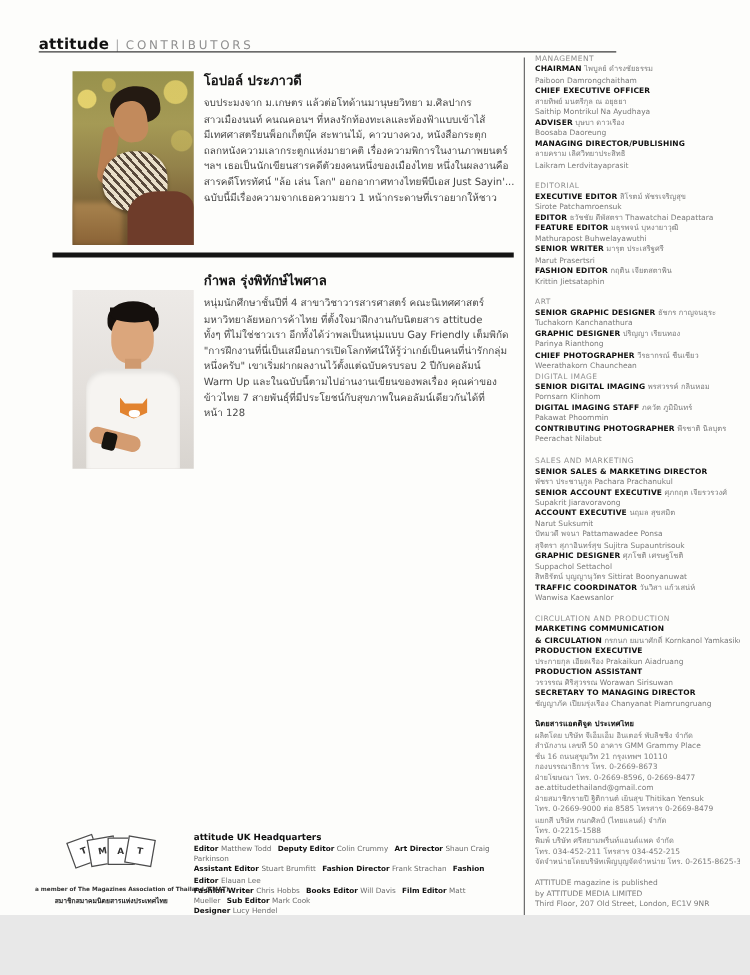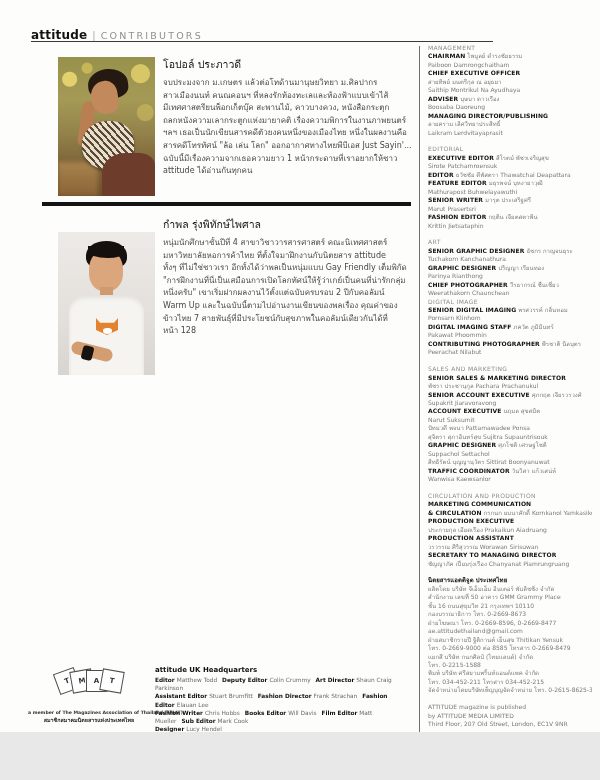--- a/index.html
+++ b/index.html
@@ -36,21 +36,21 @@
   .p2-face{position:absolute;left:31px;top:18px;width:34px;height:41px;background:#dba67c;border-radius:46% 46% 42% 42%;}
   .p2-fringe{position:absolute;left:30px;top:14px;width:36px;height:12px;background:#15100d;border-radius:0 0 45% 55%;}
   .p2-neck{position:absolute;left:42px;top:55px;width:13px;height:12px;background:#cf9a70;}
   .p2-tee{position:absolute;left:11px;top:63px;width:75px;height:80px;background:#f6f4f1;border-radius:16px 16px 0 0;box-shadow:inset 0 3px 4px rgba(0,0,0,.08);}
   .p2-fox{position:absolute;left:38px;top:86px;width:22px;height:17px;background:#e2832f;clip-path:polygon(0 0,18% 28%,82% 28%,100% 0,100% 70%,50% 100%,0 70%);}
   .p2-fox-muzzle{position:absolute;left:45px;top:96px;width:9px;height:6px;background:#fff;border-radius:50% 50% 60% 60%;}
   .p2-arm{position:absolute;left:13px;top:113px;width:42px;height:13px;background:#d49c71;border-radius:7px;transform:rotate(14deg);}
   .p2-watch{position:absolute;left:24px;top:114px;width:11px;height:14px;background:#17140f;border-radius:3px;transform:rotate(14deg);}
   .bio{position:absolute;left:163px;width:252px;}
   .bio1{top:56px;} .bio2{top:216px;}
-  .cname{font-size:10.5px;font-weight:400;color:#141414;margin:0 0 4px 0;white-space:nowrap;}
+  .cname{font-size:10.5px;font-weight:700;color:#141414;margin:0 0 4px 0;white-space:nowrap;}
   .bio-line{font-size:8px;line-height:12.6px;color:#464646;white-space:nowrap;overflow:hidden;}
   .thickbar{position:absolute;left:42px;top:202px;width:369px;height:4px;background:#141414;}
   
   .vdiv{position:absolute;left:419px;top:46px;width:1px;height:697px;background:#6f6f6f;}
   .masthead{position:absolute;left:428px;top:44px;width:164px;overflow:hidden;}
   .mline{font-size:6px;line-height:8.45px;min-height:8.45px;color:#7a7a7a;white-space:nowrap;overflow:hidden;}
   .msec{color:#8d8d8d;letter-spacing:.4px;}
   .mrole{color:#111;font-weight:700;margin-right:2px;letter-spacing:.1px;}
   .mtxt{color:#7a7a7a;}
   
@@ -96,21 +96,20 @@
     <div class="cname">โอปอล์ ประภาวดี</div>
     <div>
 
     <div class="bio-line">จบประมงจาก ม.เกษตร แล้วต่อโทด้านมานุษยวิทยา ม.ศิลปากร</div>
         <div class="bio-line">สาวเมืองนนท์ คนณคอนฯ ที่หลงรักท้องทะเลและท้องฟ้าแบบเข้าไส้</div>
         <div class="bio-line">มีเทศศาสตรียนพ็อกเก็ตบุ๊ค สะพานไม้, คาวบางควง, หนังสือกระตุก</div>
         <div class="bio-line">ถลกหนังความเลากระตูกแห่งมายาคติ เรื่องความพิการในงานภาพยนตร์</div>
         <div class="bio-line">ฯลฯ เธอเป็นนักเขียนสารคดีตัวยงคนหนึ่งของเมืองไทย หนึ่งในผลงานคือ</div>
         <div class="bio-line">สารคดีโทรทัศน์ "ล้อ เล่น โลก" ออกอากาศทางไทยพีบีเอส Just Sayin'...</div>
         <div class="bio-line">ฉบับนี้มีเรื่องความจากเธอความยาว 1 หน้ากระดาษที่เราอยากให้ชาว</div>
-        <div class="bio-line">attitude ได้อ่านกันทุกคน</div>
       </div>
   </div>
 
   <div class="thickbar"></div>
 
   <div class="photo photo2">
     <div class="p2-hair"></div>
     <div class="p2-face"></div>
     <div class="p2-fringe"></div>
     <div class="p2-neck"></div>

